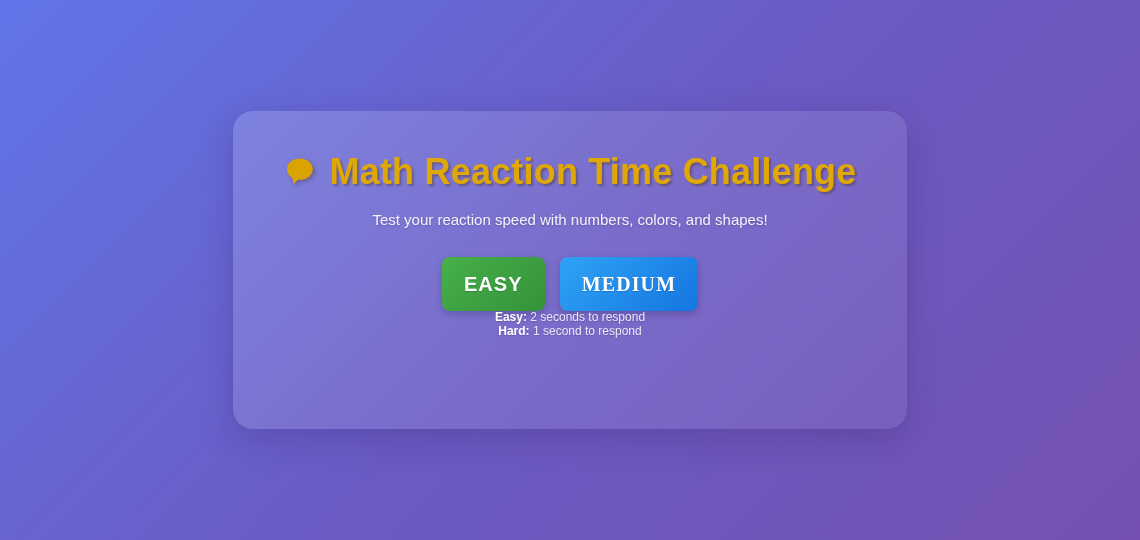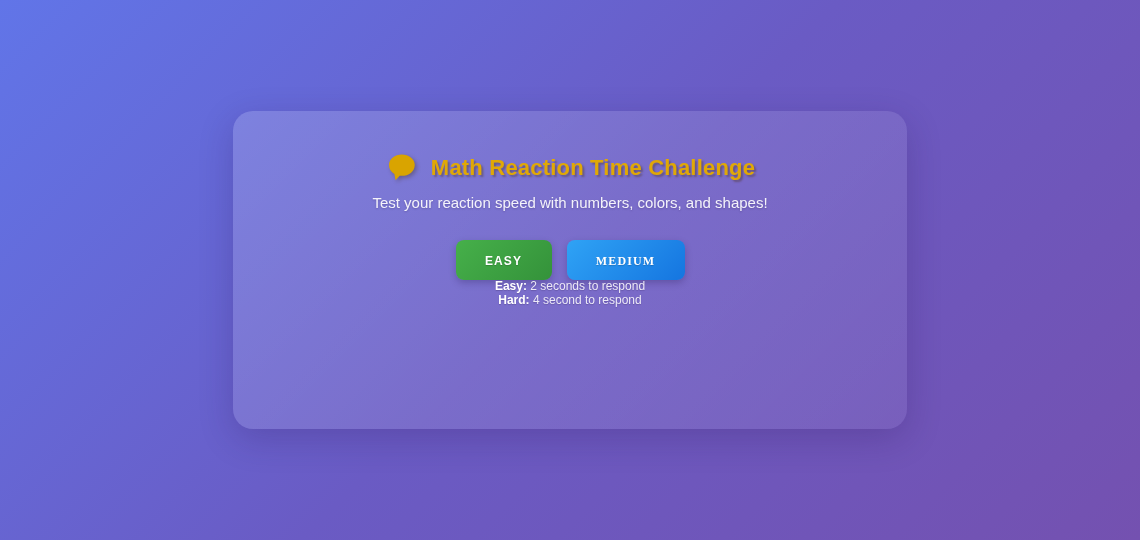--- a/index.html
+++ b/index.html
@@ -45,31 +45,31 @@
 
   .brain-icon {
     width: 34px;
     height: 34px;
     flex: 0 0 auto;
     display: block;
     filter: drop-shadow(2px 2px 2px rgba(60,40,10,0.35));
   }
 
   .page-title {
-    font-size: 22px;
+    font-size: 36px;
     font-weight: bold;
     color: #e0a806;
     letter-spacing: 0.2px;
     text-shadow: 2px 2px 2px rgba(70, 45, 10, 0.38);
     white-space: nowrap;
   }
 
   
   .subtitle {
-    margin-top: 9px;
+    margin-top: 18px;
     font-size: 15px;
     font-weight: normal;
     color: #f4f3fb;
     text-shadow: 0 1px 2px rgba(40,25,70,0.25);
   }
 
   
   .difficulty-prompt {
     margin-top: 30px;
     font-size: 16px;
@@ -86,27 +86,27 @@
     justify-content: center;
     gap: 15px;
   }
 
   .difficulty-btn {
     border: none;
     outline: none;
     cursor: pointer;
     color: #ffffff;
     font-family: "Liberation Sans", sans-serif;
-    font-size: 12px;
+    font-size: 20px;
     font-weight: bold;
     letter-spacing: 1.1px;
     border-radius: 8px;
     padding: 13px 22px;
     min-width: 96px;
-    height: 40px;
+    height: 54px;
     line-height: 17px;
     box-shadow: 0 3px 7px rgba(35, 20, 70, 0.26);
     text-shadow: 0 1px 1px rgba(0,0,0,0.18);
   }
 
   .btn-easy   { background: linear-gradient(135deg, #46b04a 0%, #34923a 100%); }
   .btn-medium { background: linear-gradient(135deg, #2fa3f5 0%, #1575e0 100%); min-width: 118px; font-family: Liberation Serif, serif; }
   .btn-hard   { background: linear-gradient(135deg, #ee4b3c 0%, #de2f26 100%); min-width: 99px; }
 
   
@@ -140,17 +140,17 @@
     <button class="difficulty-btn btn-medium">MEDIUM</button>
   </div>
 
   <div class="info-block">
     <div class="info-line">
       <span class="lbl">Easy:</span>
       <span>2 seconds to respond</span>
     </div>
     <div class="info-line">
       <span class="lbl">Hard:</span>
-      <span>4 second to respond</span>
+      <span>1 second to respond</span>
     </div>
   </div>
 
 </div>
 
 </body></html>

